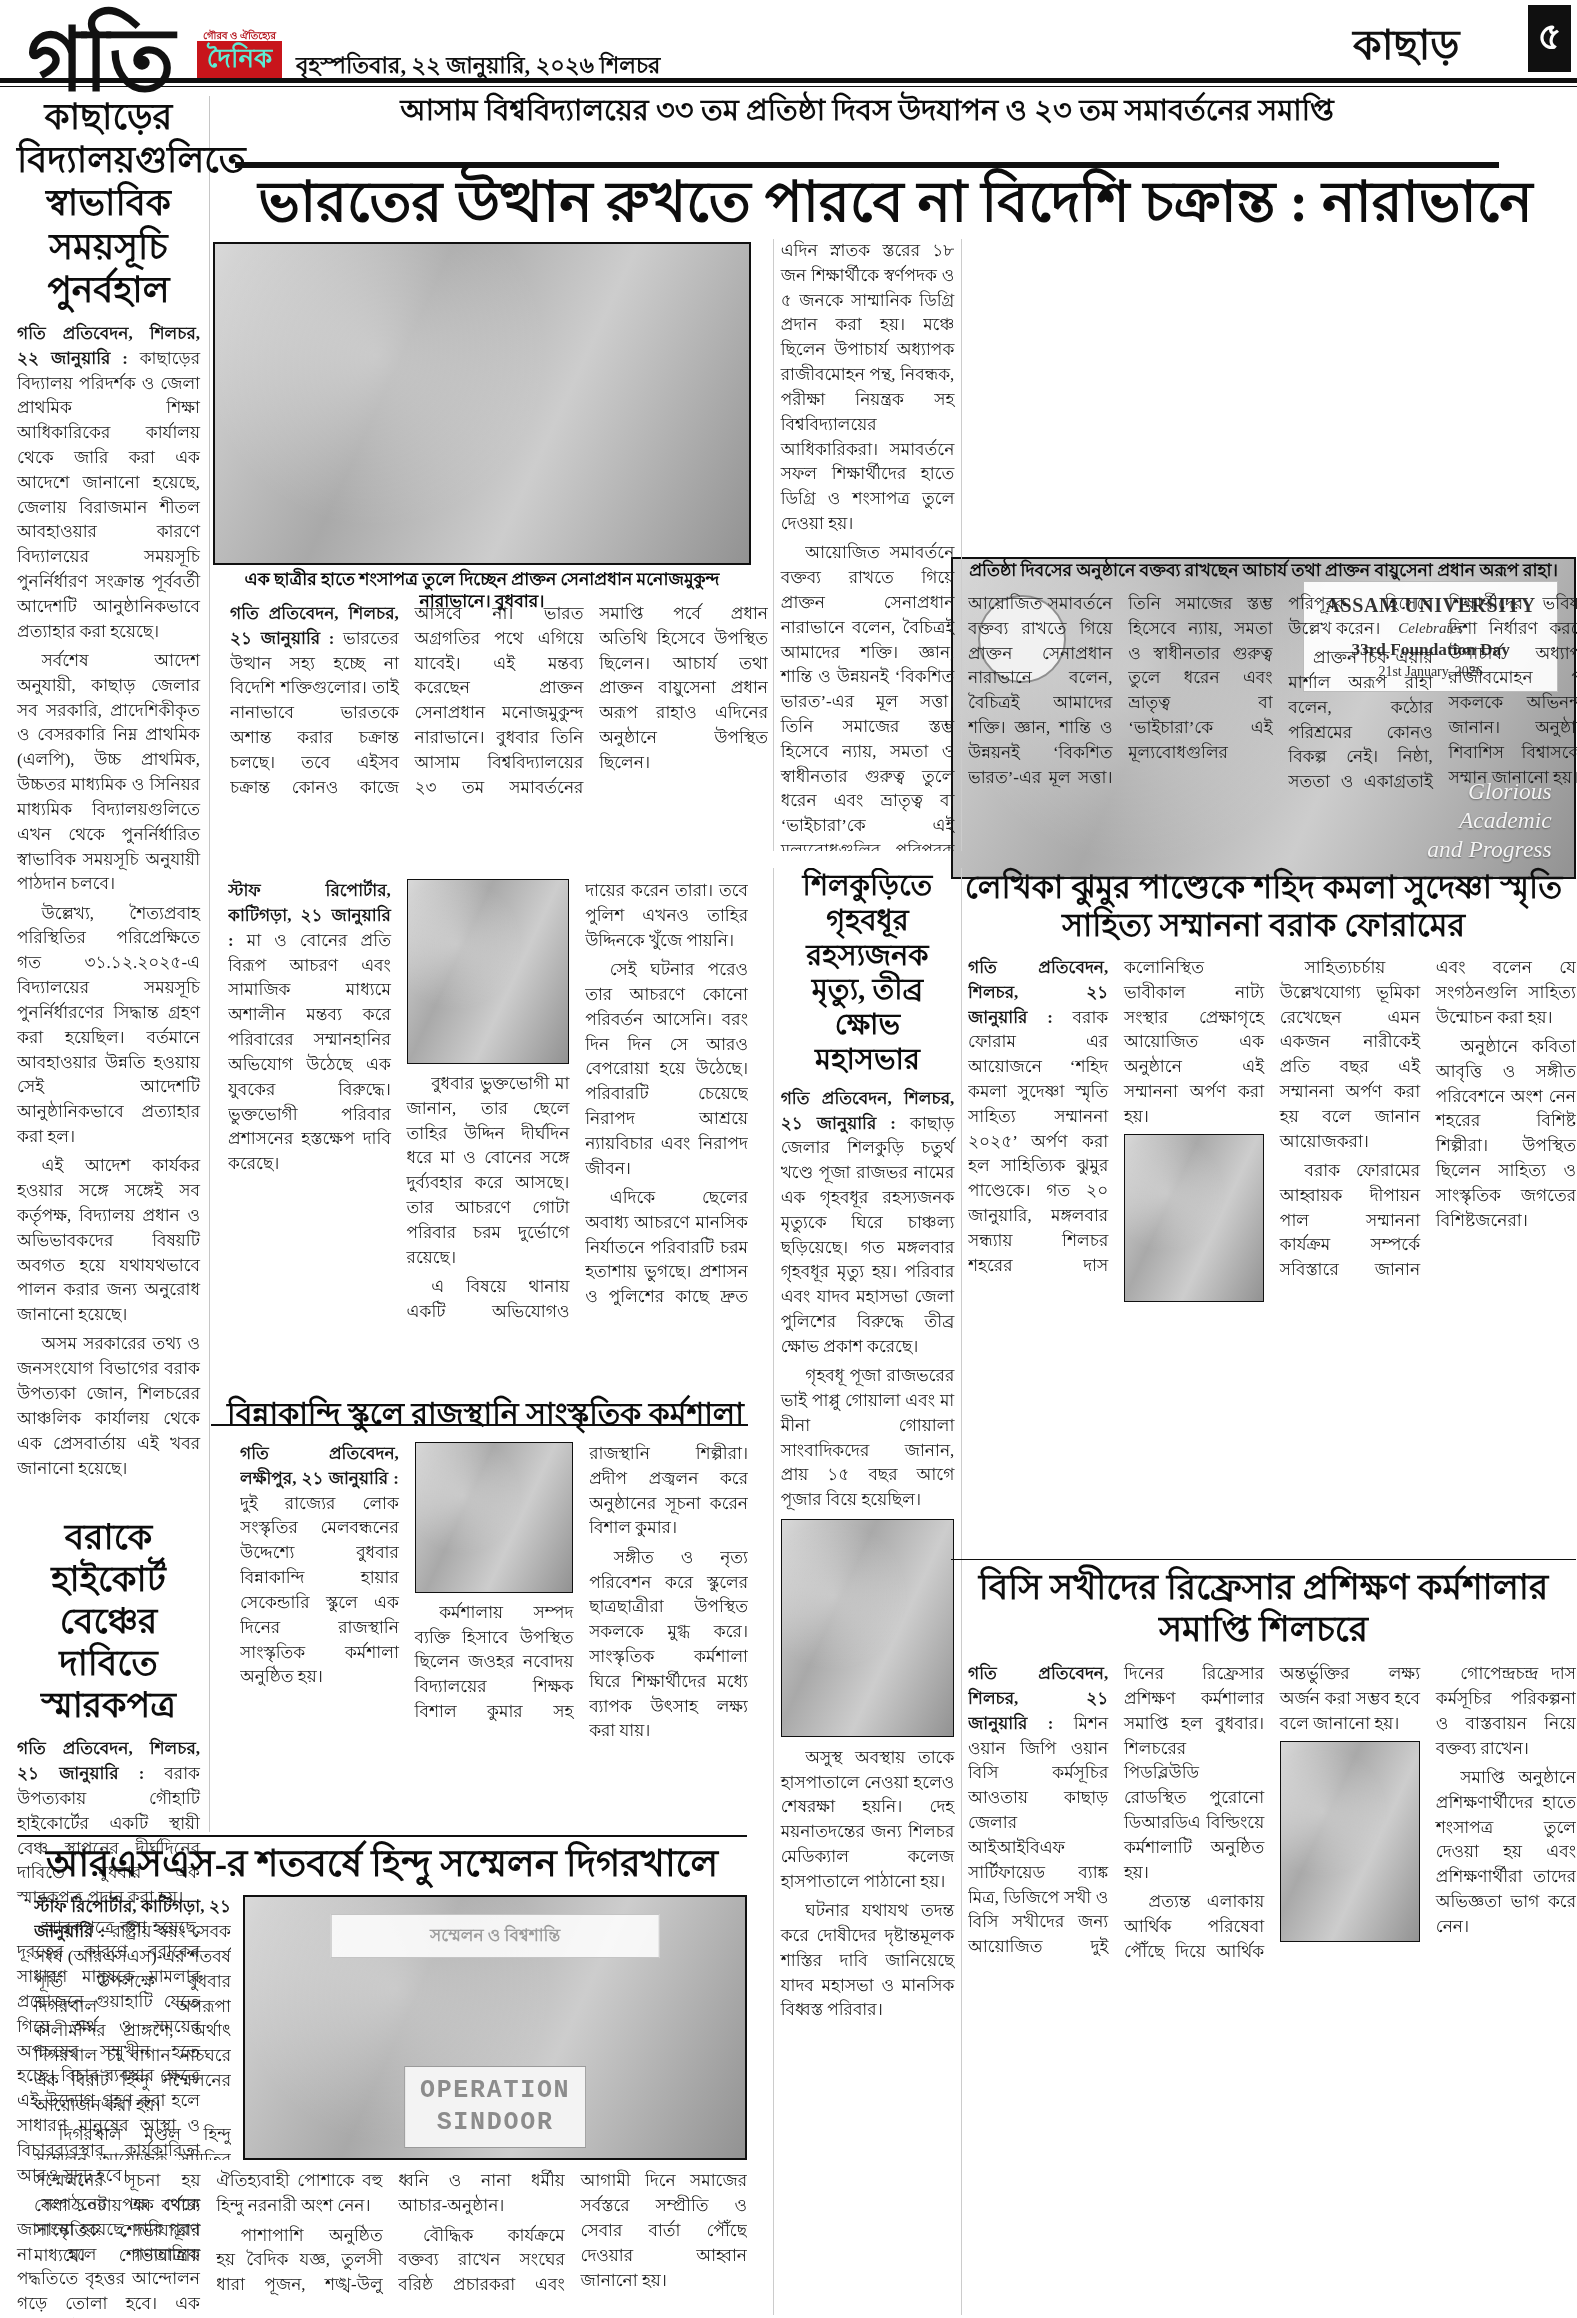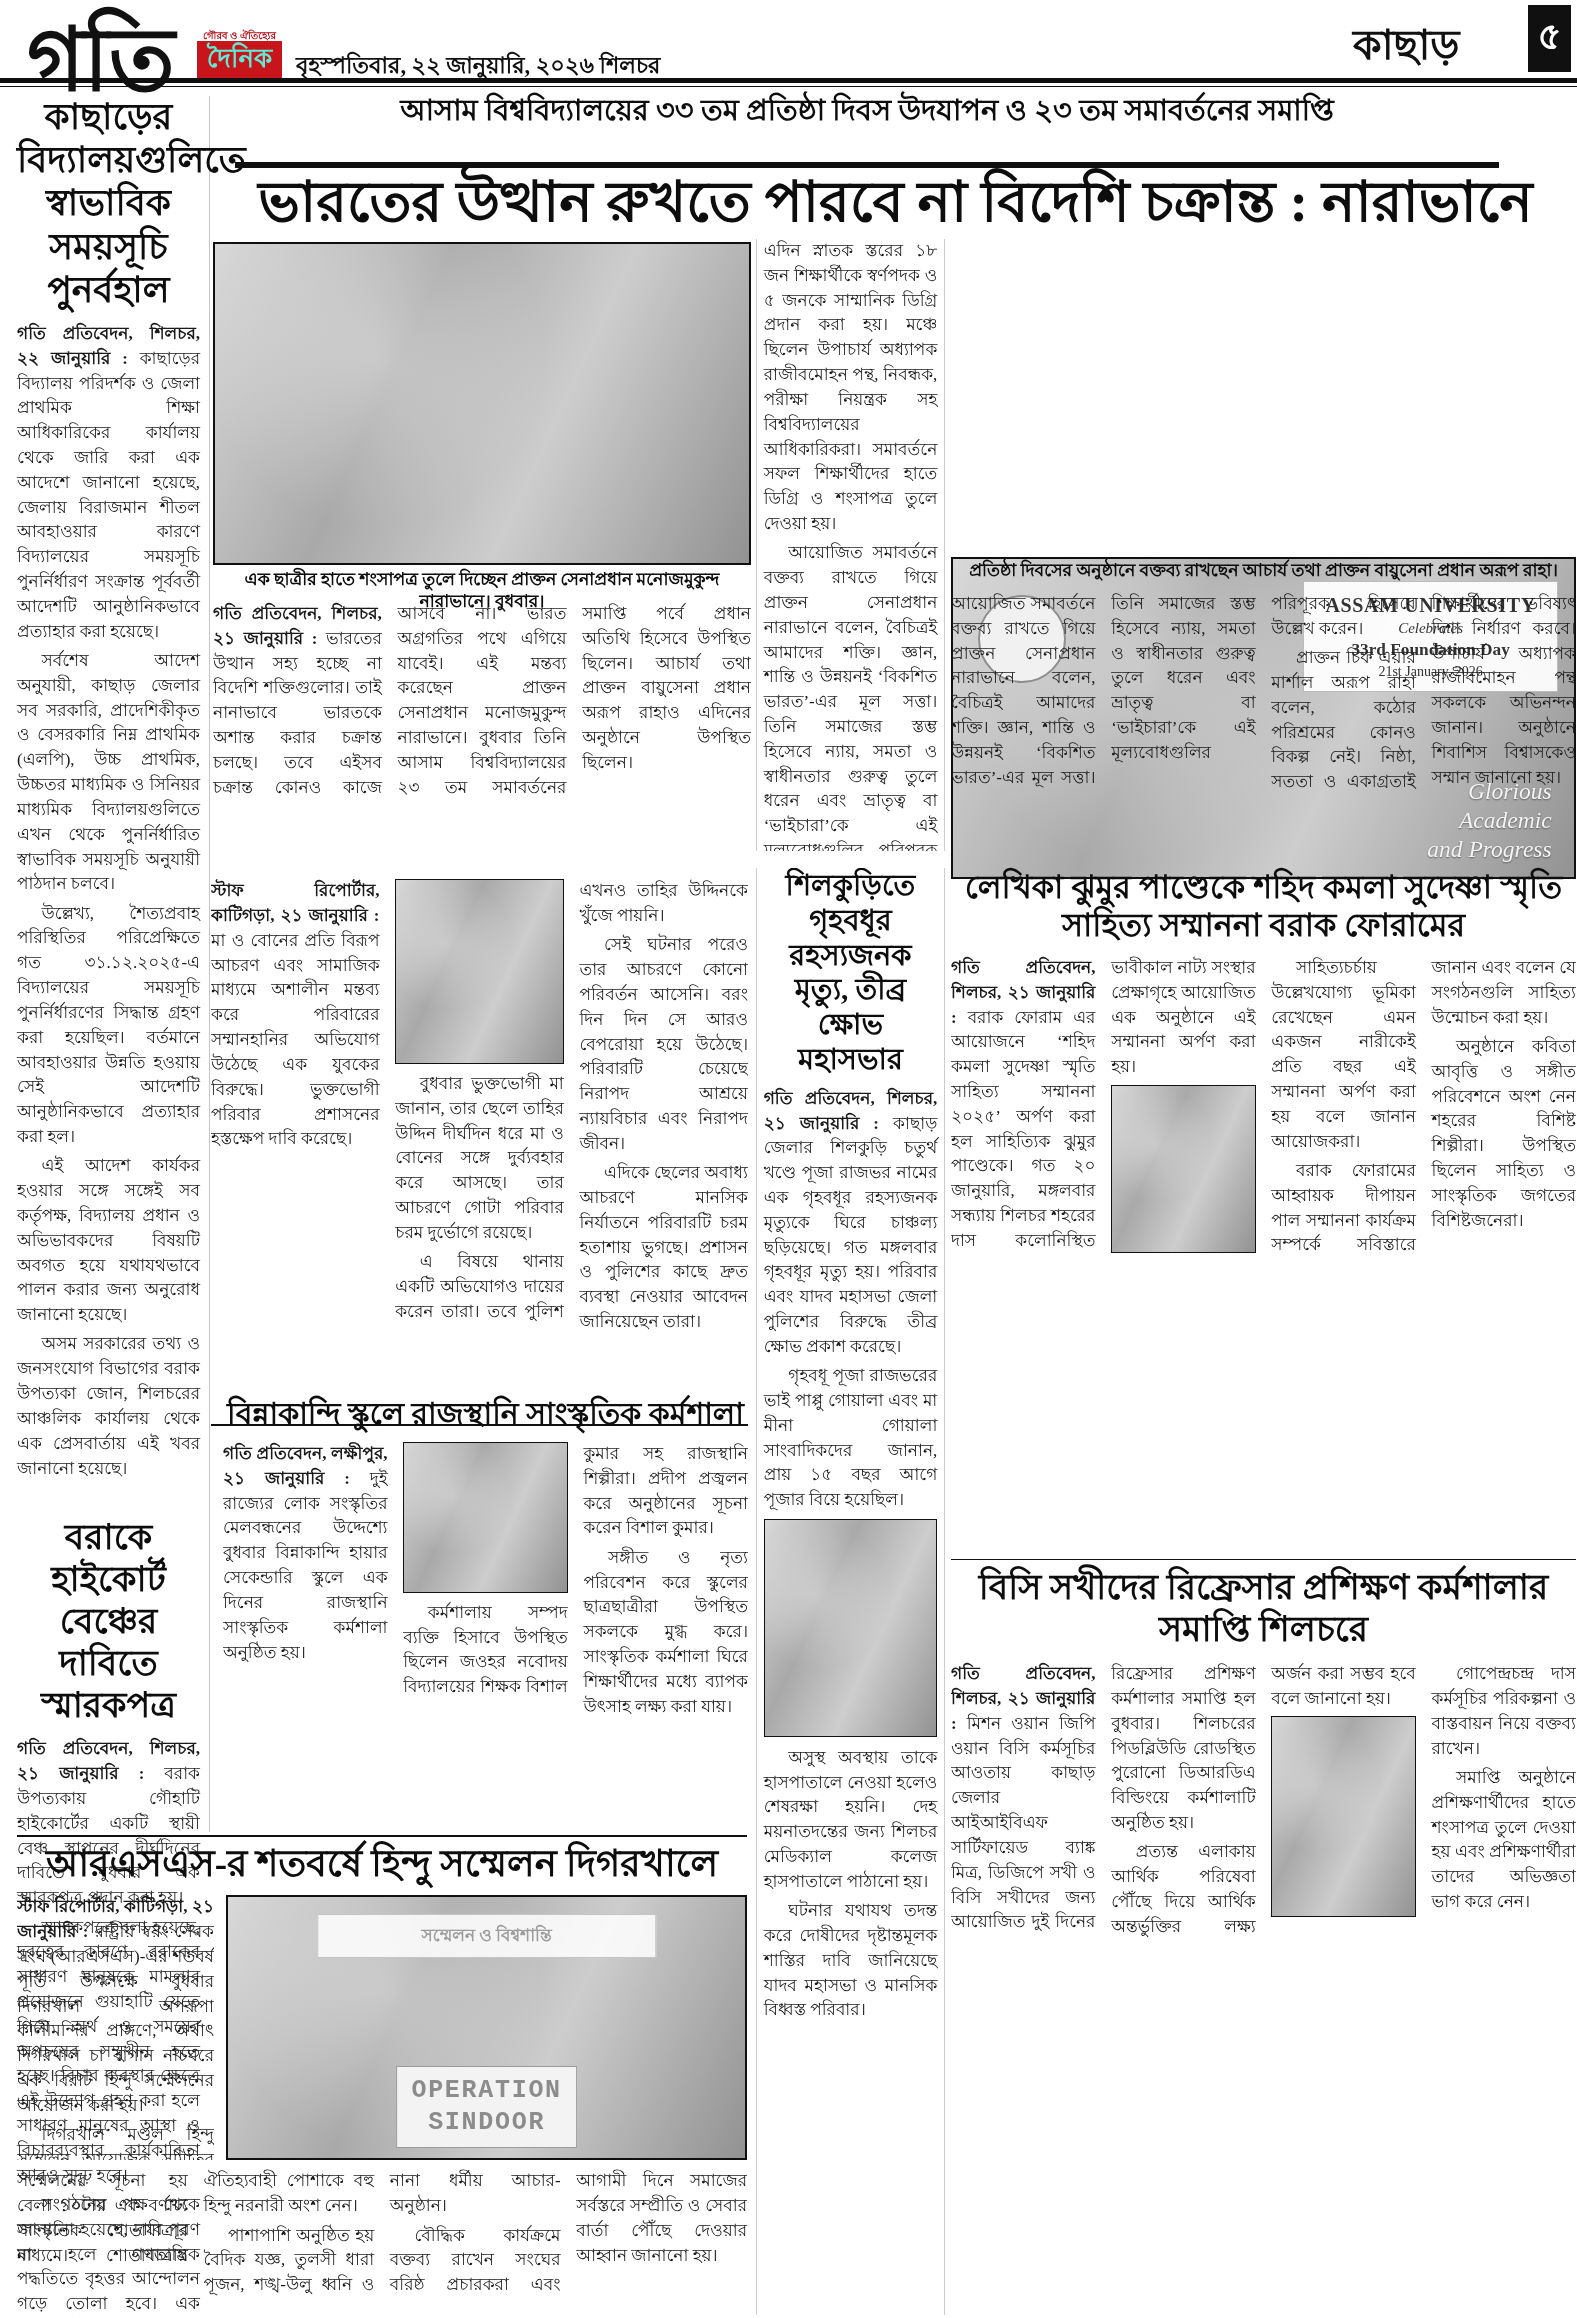--- a/index.html
+++ b/index.html
@@ -7,21 +7,21 @@
         font-family:"Liberation Serif","DejaVu Serif",serif;overflow:hidden;}
   .abs{position:absolute;box-sizing:border-box;}
   .rule{background:#101010;}
   .hl{font-weight:700;text-align:center;line-height:1.2;color:#0d0d0d;}
   .body-text{font-size:17px;line-height:1.46;text-align:justify;color:#1a1a1a;}
   .body-text p{margin:0 0 4.5px 0;}
   .body-text p.ind{text-indent:24.6px;}
   .byline{font-weight:700;}
   .cols3{column-count:3;column-gap:15.7px;}
   .cols4{column-count:4;column-gap:15.7px;}
-  .clip{overflow:hidden;}
+  .clip{overflow:hidden;margin-left:17px;}
   .ph{background:
       radial-gradient(circle at 30% 35%, rgba(255,255,255,.35), rgba(0,0,0,0) 40%),
       linear-gradient(115deg,#d9d9d9,#a9a9a9 35%,#cdcdcd 62%,#929292);
       border:2.8px solid #101010;position:relative;box-sizing:border-box;break-inside:avoid;}
   .ph.small{border-width:1.7px;}
   .cap{font-weight:700;text-align:center;font-size:17.3px;line-height:1.3;color:#0d0d0d;}
   .badge{display:flex;align-items:center;justify-content:center;font-weight:800;}
   .ov-panel{position:absolute;right:15.7px;top:22.4px;width:240px;background:rgba(255,255,255,.93);
             padding:11.2px 6.7px;text-align:center;color:#333;border:0.6px solid #bbb;}
   .ov-panel .l1{font-weight:800;font-size:20px;letter-spacing:0.6px;}

